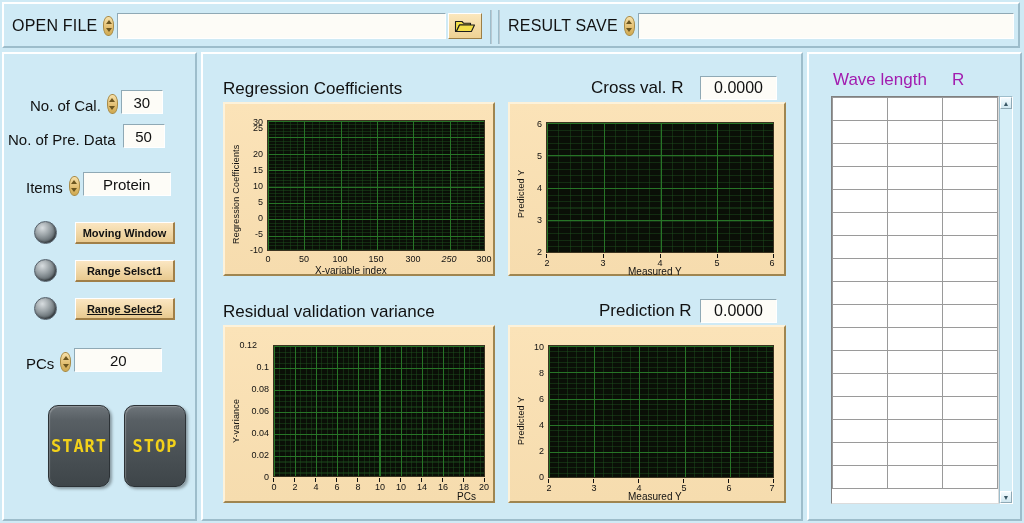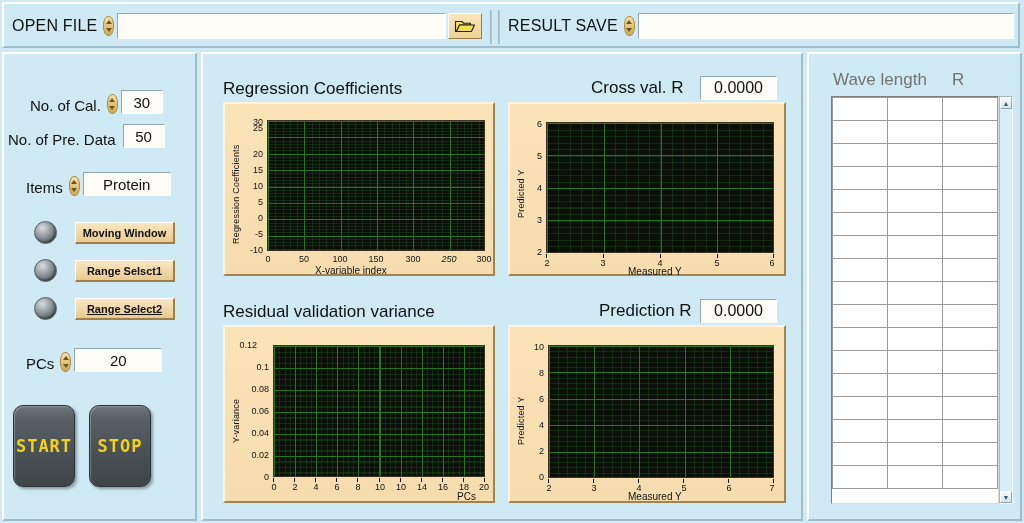--- a/index.html
+++ b/index.html
@@ -146,21 +146,21 @@
     transform:translateY(-50%); white-space:nowrap;
   }
   .xtick {
     position:absolute; font-size:9px; color:#111; text-align:center;
     transform:translateX(-50%); white-space:nowrap;
   }
   .tickmark { position:absolute; background:#111; }
 
   
   .rightpanel { left:807px; top:52px; width:215px; height:469px; }
-  .tbl-header { position:absolute; font-size:17px; color:#737373; white-space:nowrap; }
+  .tbl-header { position:absolute; font-size:17px; color:#a21caf; white-space:nowrap; }
   .tbl-wrap {
     position:absolute; left:22px; top:42px; width:168px; height:408px;
     background:#ffffff;
     border-top:1px solid #808080; border-left:1px solid #808080;
     border-right:1px solid #dcdcdc; border-bottom:1px solid #dcdcdc;
     overflow:hidden;
   }
   table.grid { border-collapse:collapse; width:100%; table-layout:fixed; }
   table.grid td {
     height:23px; border:1px solid #9a9a9a; background:#ffffff;
@@ -243,21 +243,21 @@
       <span class="led"></span>
       <span class="tan-btn" style="margin-left:18px;text-decoration:underline;">Range Select2</span>
     </div>
 
     <div class="ctrl-row" style="left:22px; top:294px;">
       <span class="ctrl-label">PCs</span>
       <span class="spinner"></span>
       <span class="num-field" style="width:88px;">20</span>
     </div>
 
-    <div class="ctrl-row" style="left:9px; top:351px;">
+    <div class="ctrl-row" style="left:44px; top:351px;">
       <span class="lcd-btn">START</span>
       <span class="lcd-btn" style="margin-left:14px;">STOP</span>
     </div>
   </div>
 
   <div class="panel centerpanel">
 
     <div class="graph-title" style="left:20px; top:25px;">Regression Coefficients</div>
 
     <div class="graph" style="left:20px; top:48px; width:272px; height:174px;">

